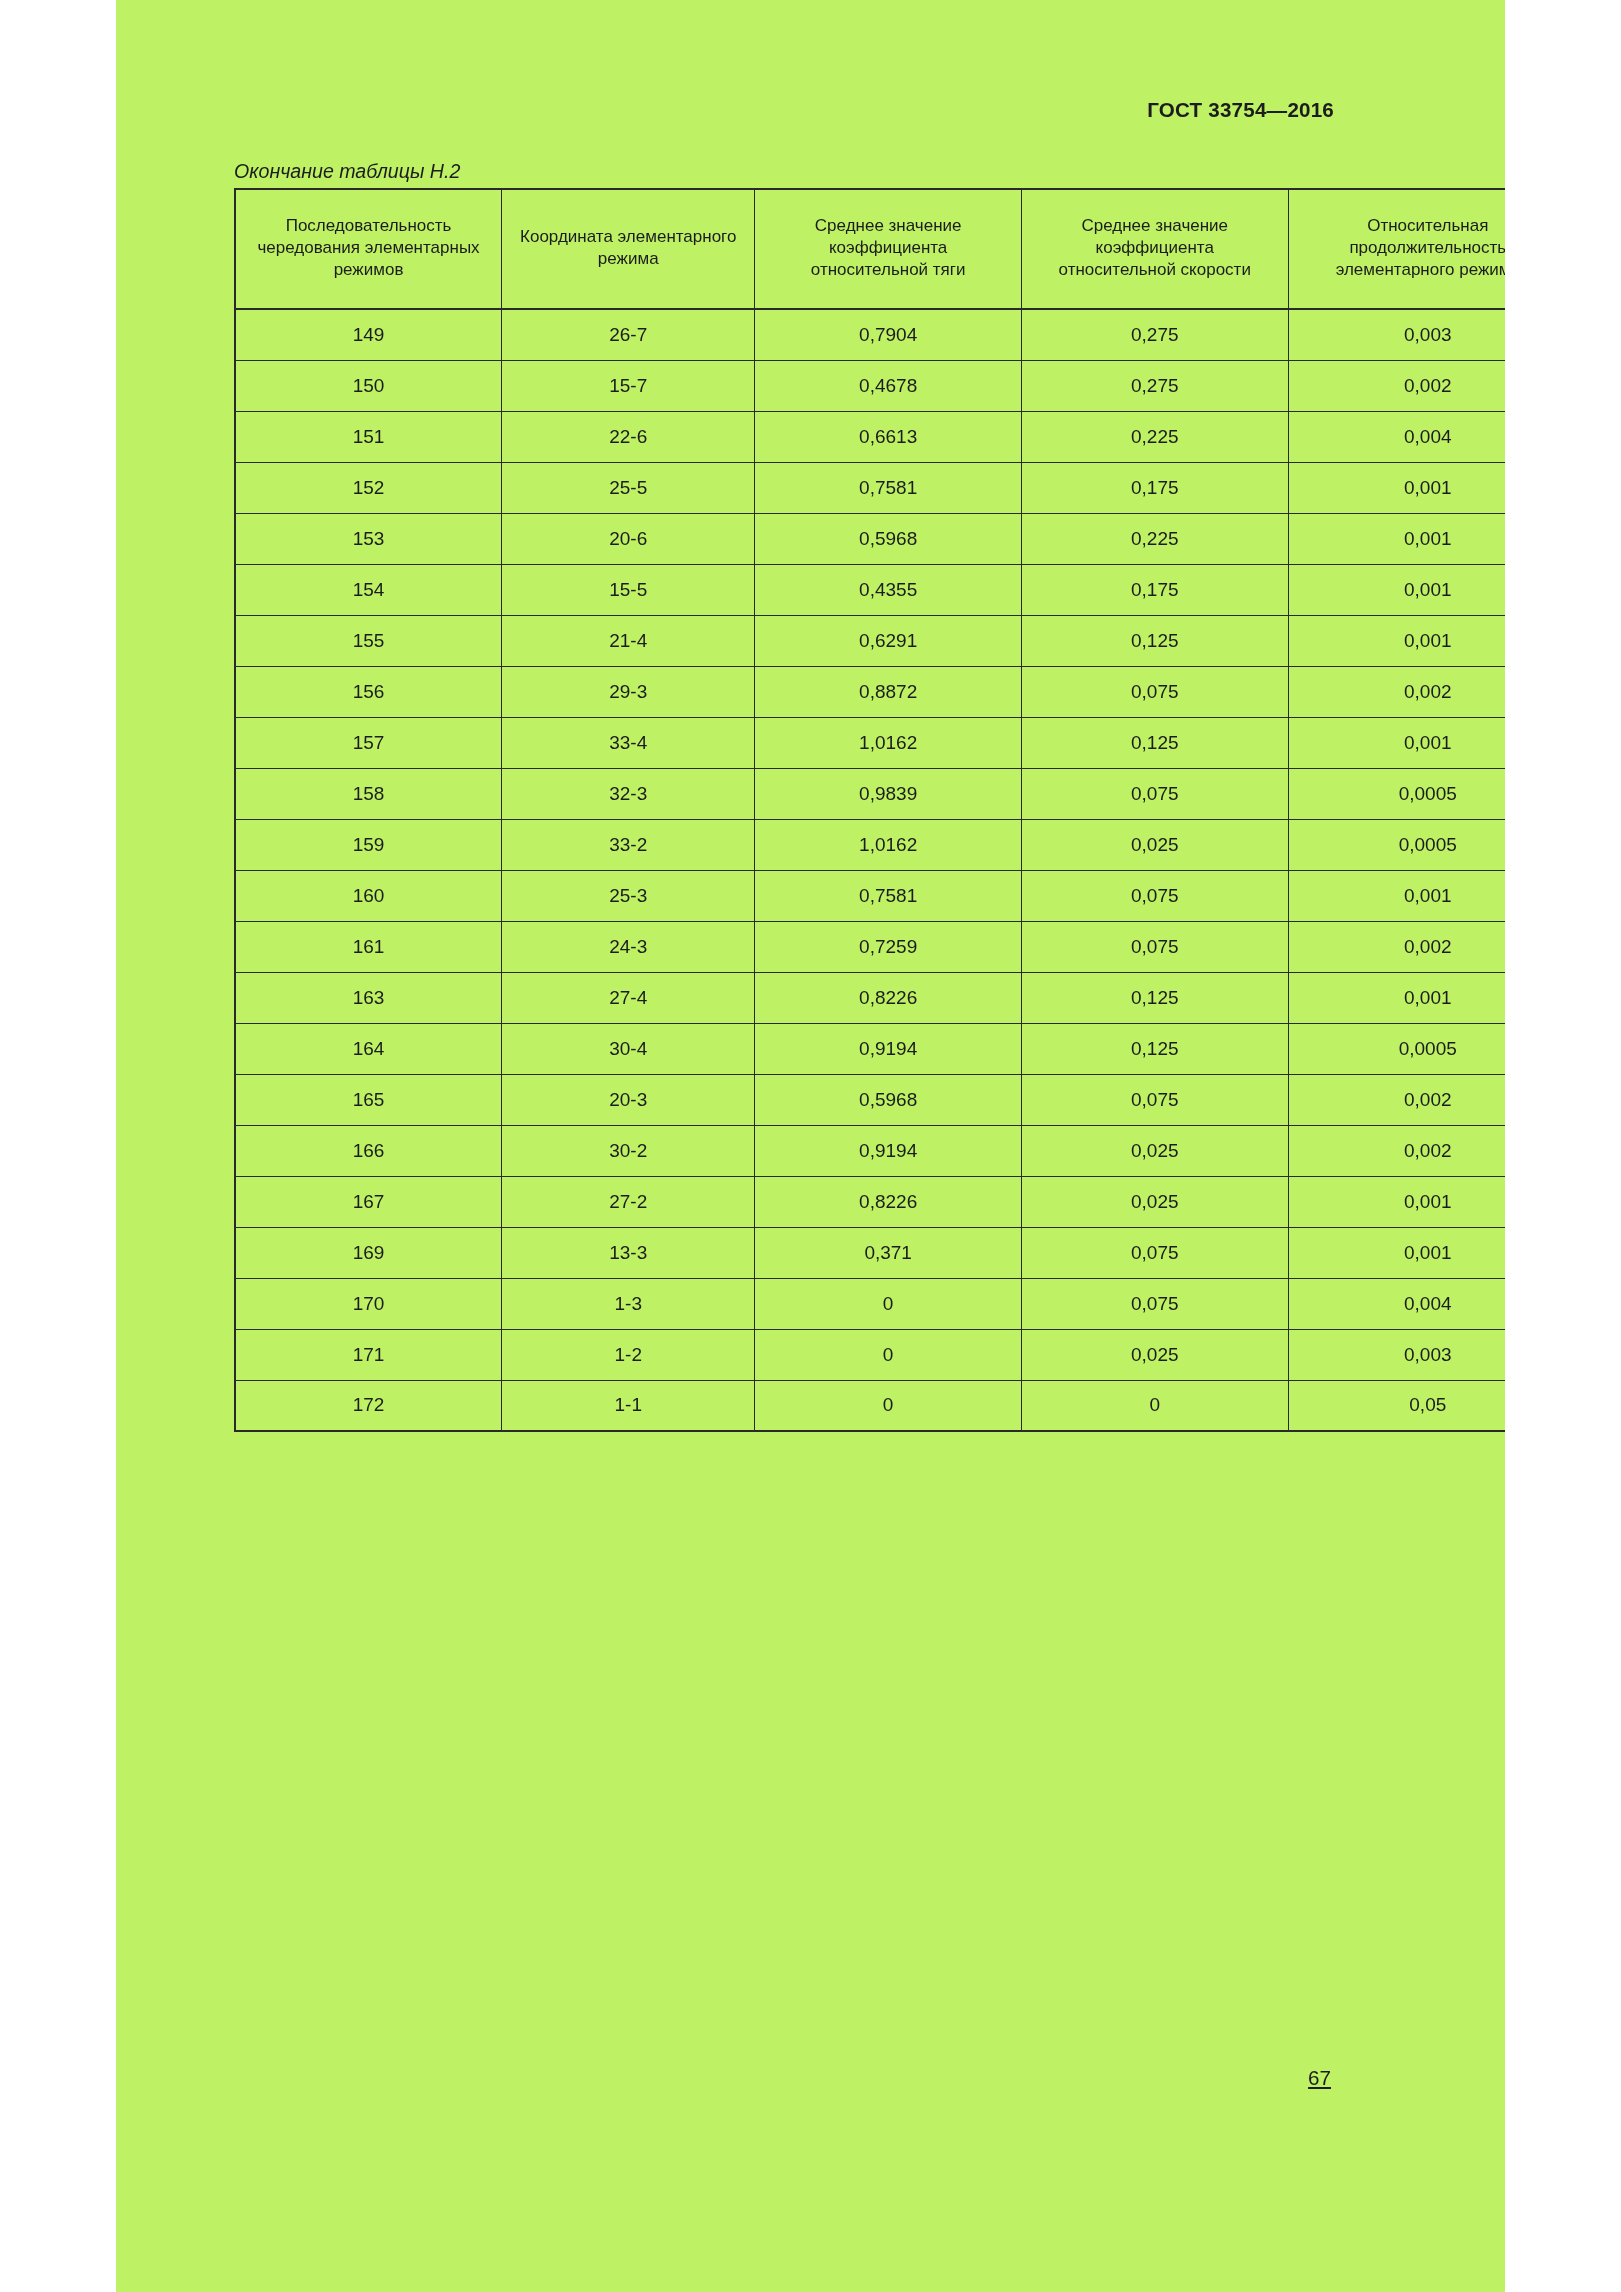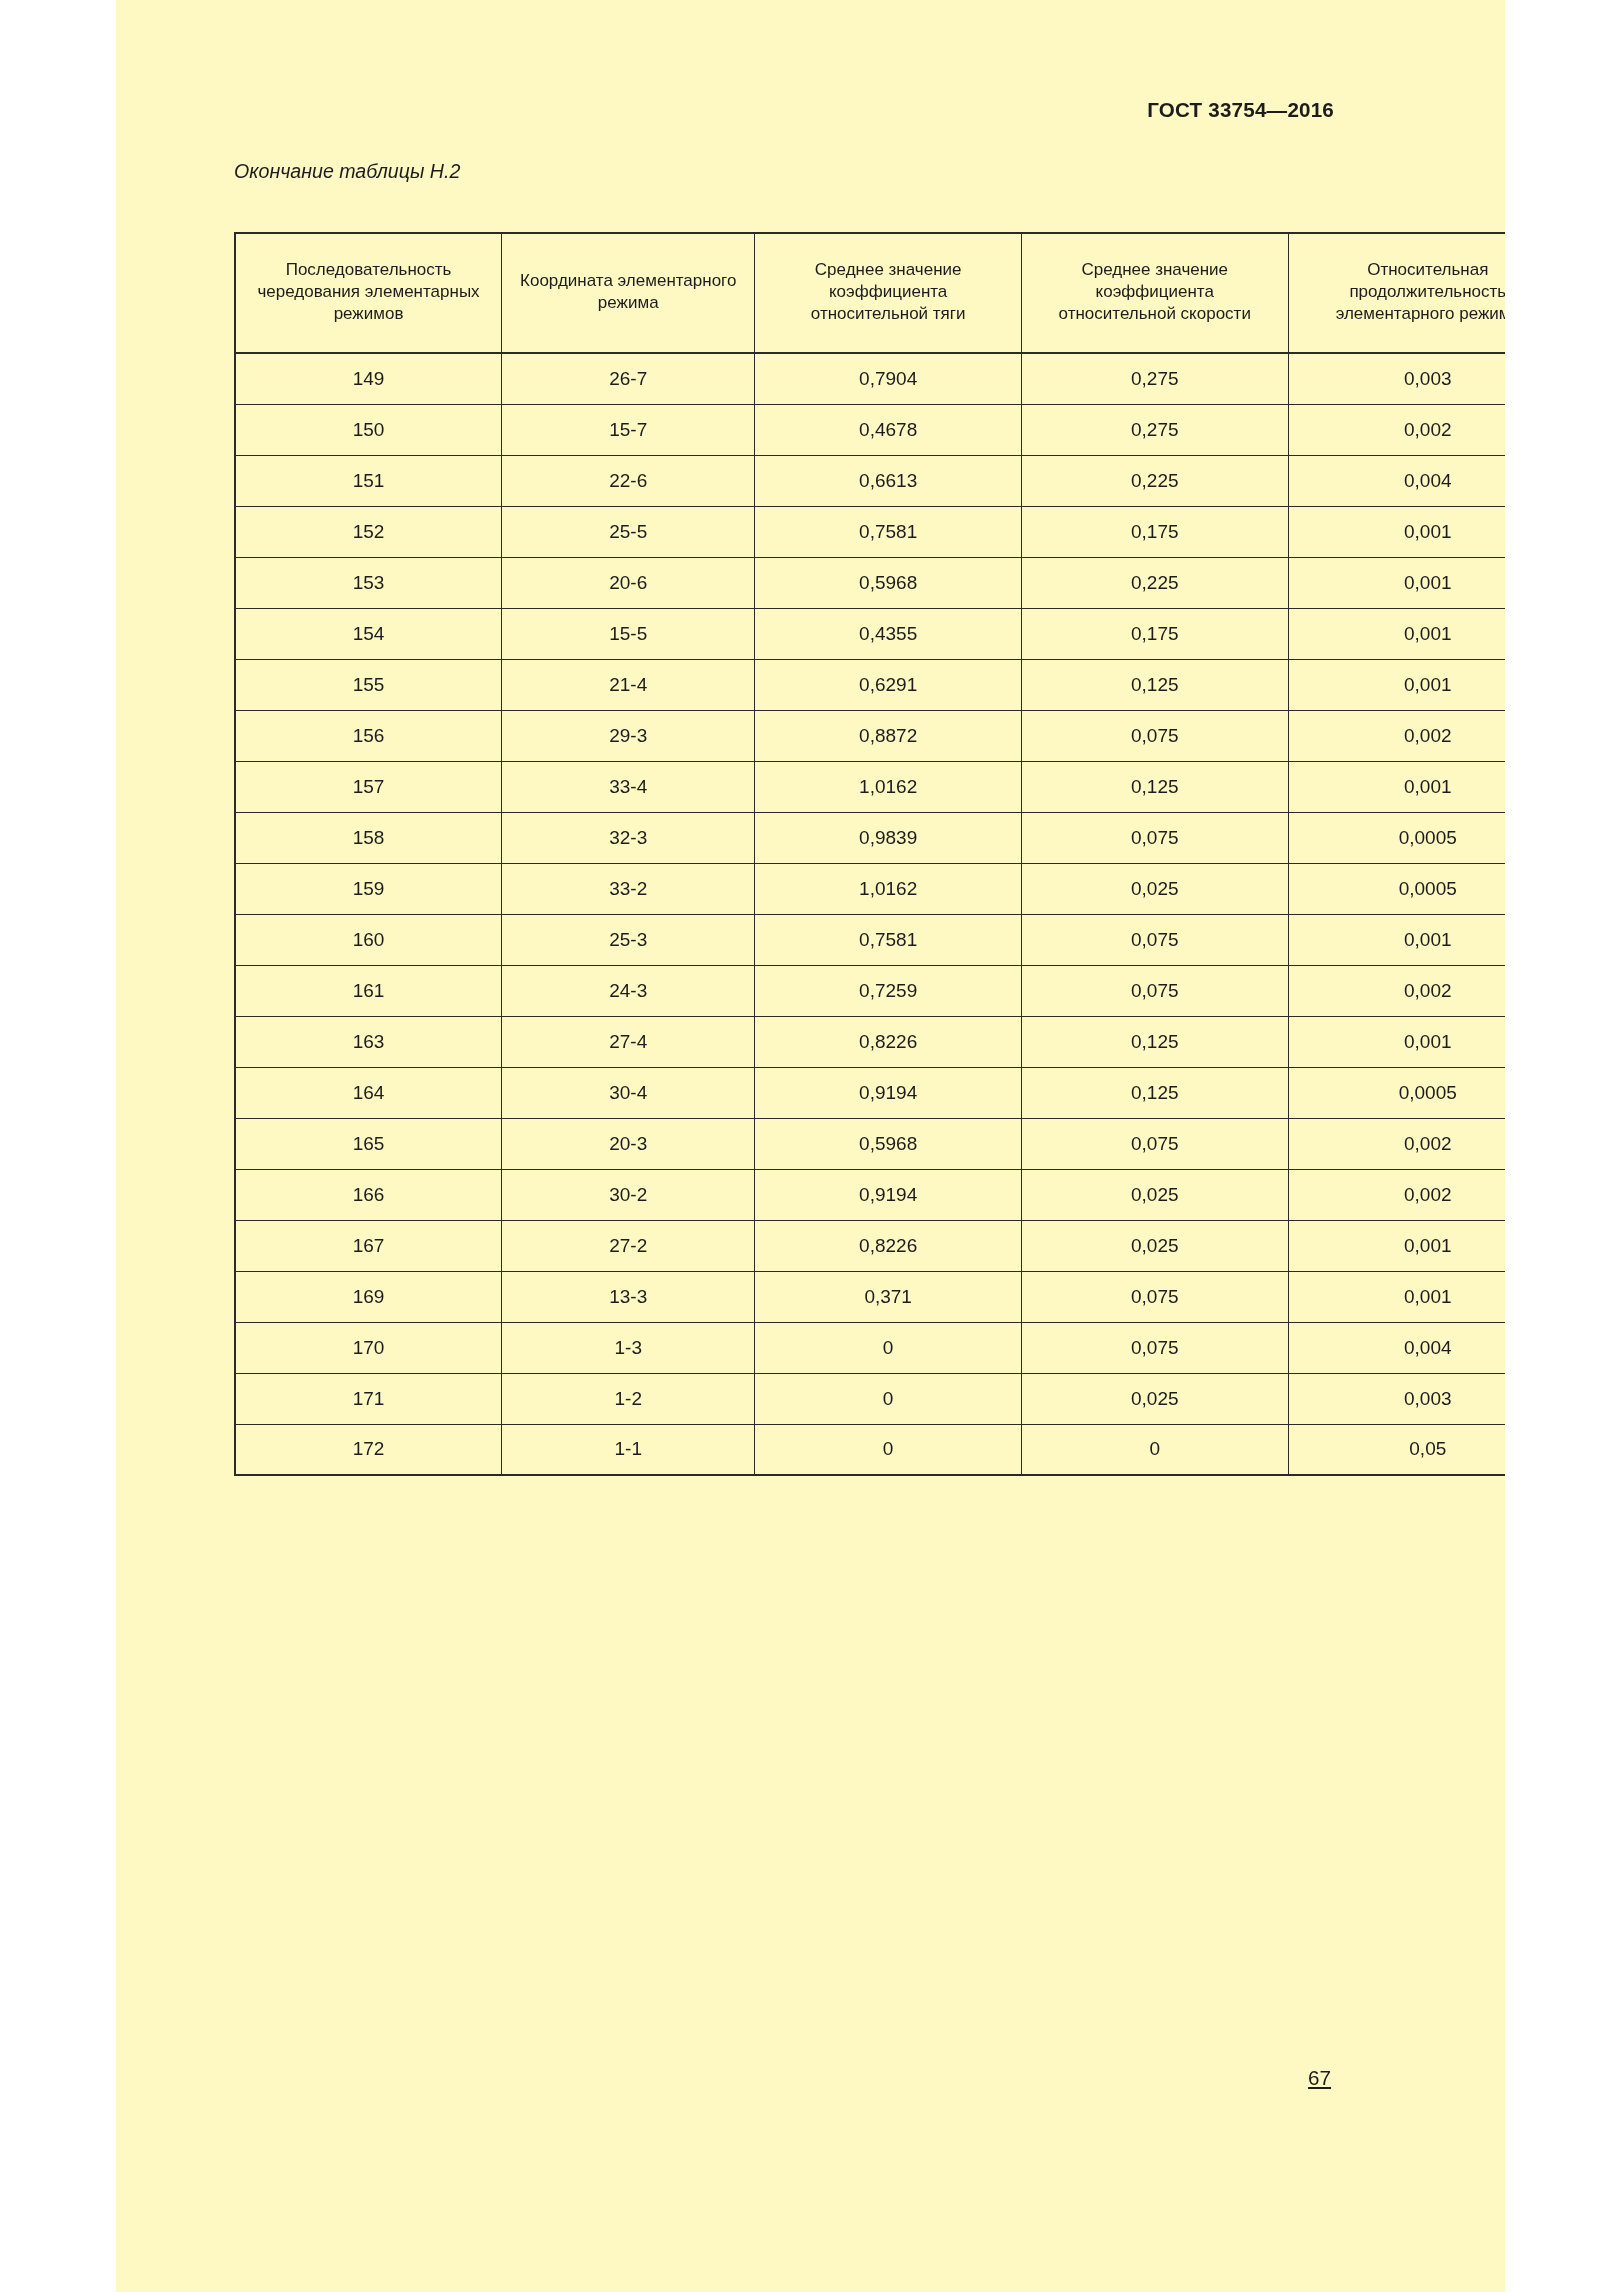--- a/index.html
+++ b/index.html
@@ -1,21 +1,21 @@
 <!DOCTYPE html>
 <html><head>
 <meta charset="utf-8">
 <style>
   * { box-sizing: border-box; margin: 0; padding: 0; }
   html, body { background: #ffffff; }
   .page {
     position: relative;
     width: 1389px;
     height: 2293px;
-    background: #fef9c3;
+    background: #bef264;
     font-family: "Liberation Sans", "DejaVu Sans", sans-serif;
     color: #1c1c1c;
     margin: 0 auto;
     overflow: hidden;
   }
   .doc-ref {
     position: absolute;
     top: 98px;
     right: 171px;
     font-size: 20.6px;
@@ -27,21 +27,20 @@
     top: 160px;
     left: 118px;
     font-size: 19.6px;
     font-style: italic;
   }
   .table-wrap {
     position: absolute;
     top: 188px;
     left: 118px;
     width: 1335px;
-    margin-top: 44px;
   }
   table {
     width: 100%;
     border-collapse: collapse;
     table-layout: fixed;
   }
   col.c1 { width: 20%; }
   col.c2 { width: 19%; }
   col.c3 { width: 20%; }
   col.c4 { width: 20%; }

